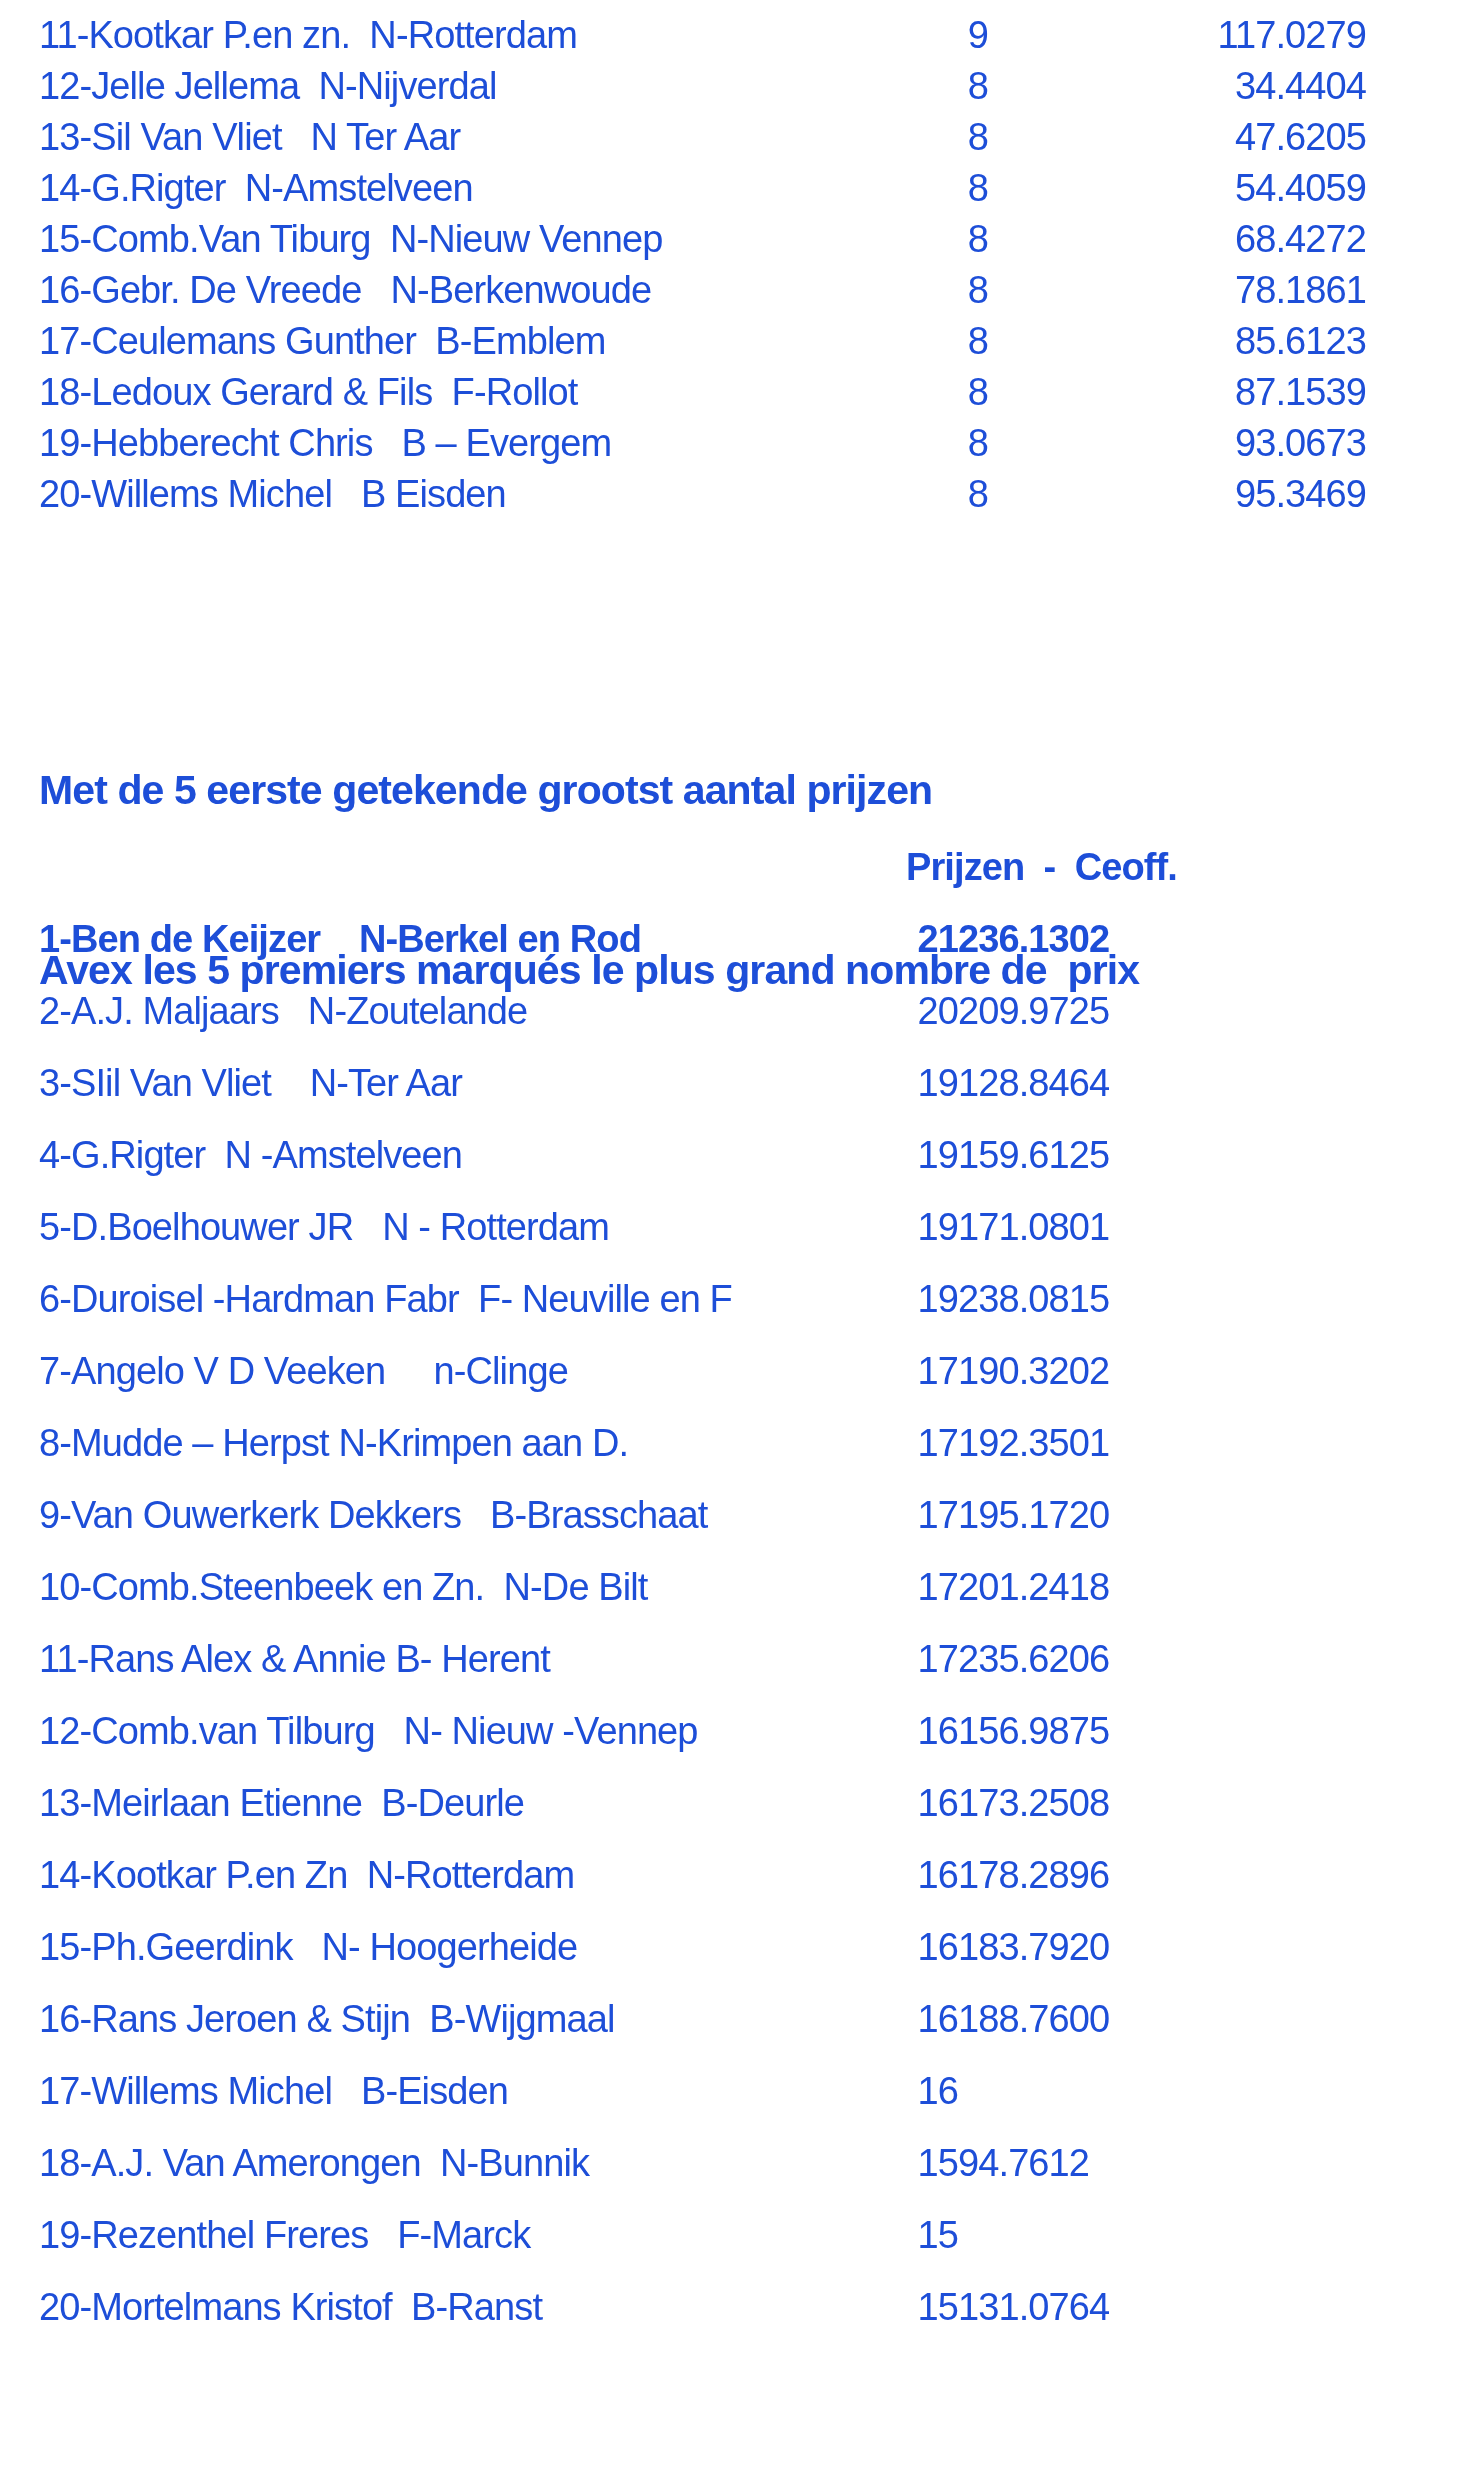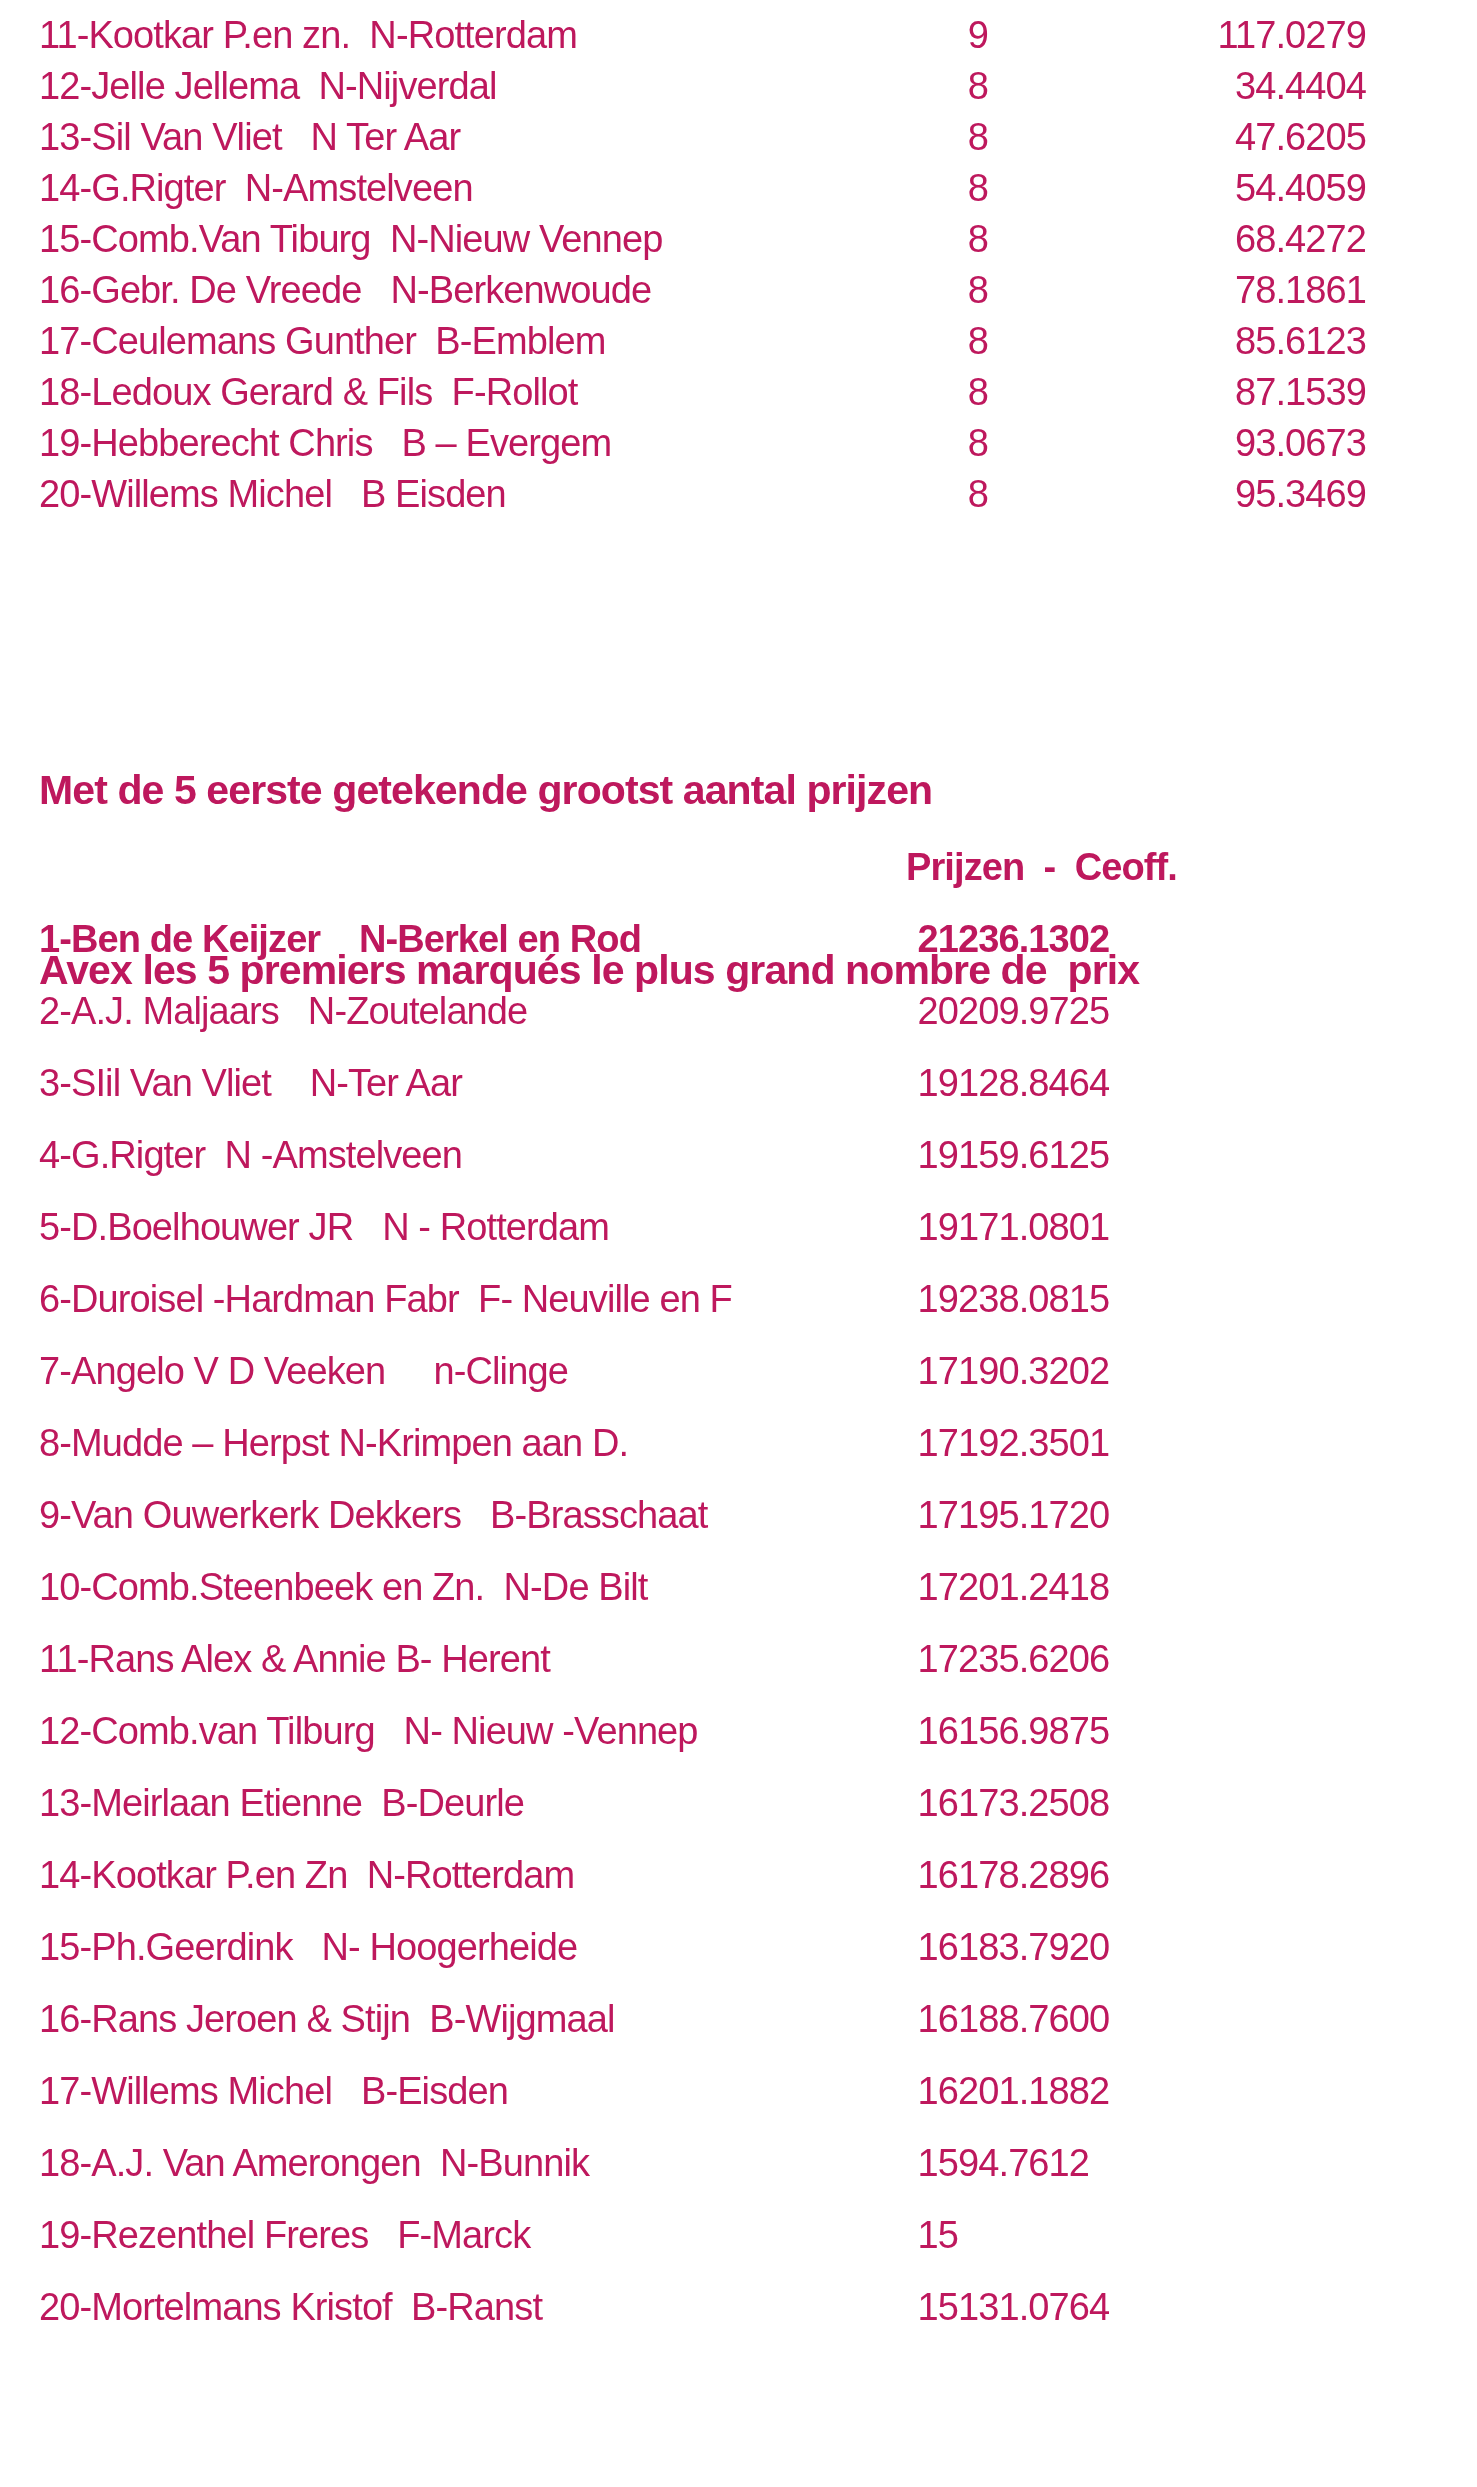--- a/index.html
+++ b/index.html
@@ -1,21 +1,21 @@
 <!DOCTYPE html>
 <html style="font-size:13.7px"><head>
 <meta charset="utf-8">
 <style>
   html, body { margin: 0; padding: 0; background: #ffffff; }
   .page {
     position: relative;
     width: 1478px;
     height: 2487px;
     background: #ffffff;
-    color: #be185d;
+    color: #1d4ed8;
     font-family: "Liberation Sans", sans-serif;
     letter-spacing: -0.9px;
     overflow: hidden;
   }
   .row { display: grid; white-space: pre; }
   .row .name  { text-align: left; overflow: visible; }
   .bold { font-weight: bold; }
 
   
   .t1-wrap { position: absolute; left: 39px; top: 9.5px; }
@@ -218,21 +218,20 @@
 
         <div class="row t2">
           <span class="name">16-Rans Jeroen &amp; Stijn  B-Wijgmaal</span>
           <span class="count">16</span>
           <span class="coeff">188.7600</span>
         </div>
 
         <div class="row t2">
           <span class="name">17-Willems Michel   B-Eisden</span>
           <span class="count">16</span>
-          <span class="coeff">201.1882</span>
         </div>
 
         <div class="row t2">
           <span class="name">18-A.J. Van Amerongen  N-Bunnik</span>
           <span class="count">15</span>
           <span class="coeff">94.7612</span>
         </div>
 
         <div class="row t2">
           <span class="name">19-Rezenthel Freres   F-Marck</span>

